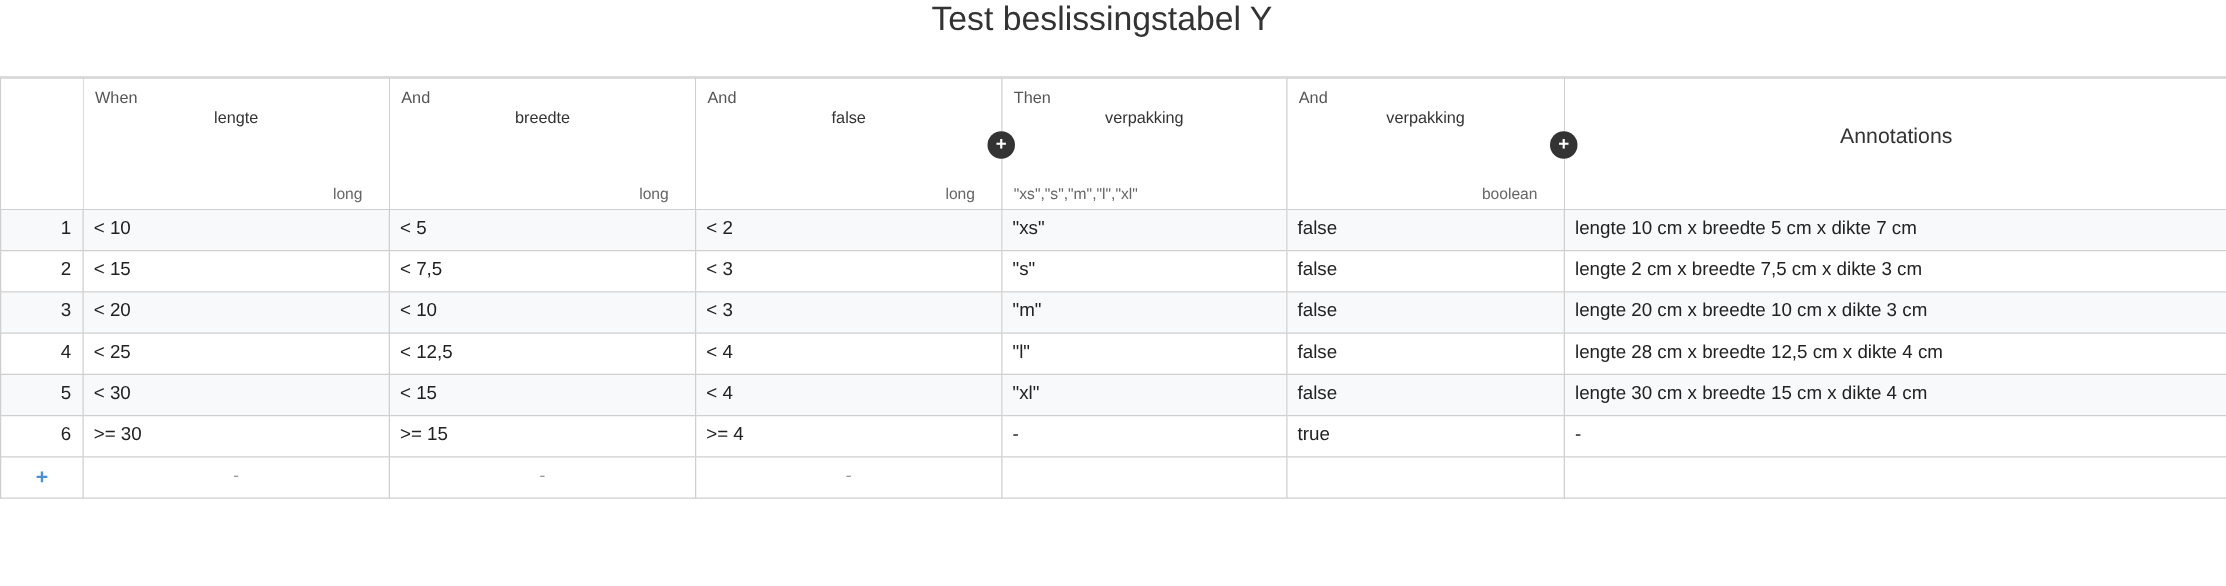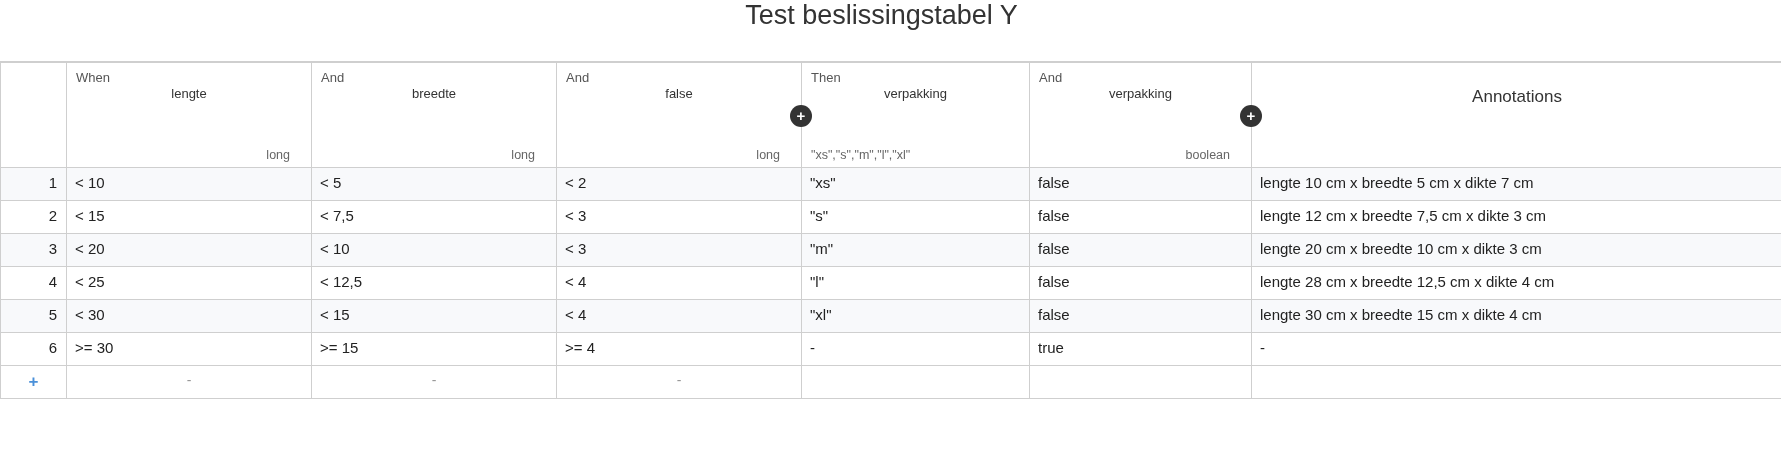--- a/index.html
+++ b/index.html
@@ -113,21 +113,21 @@
     bottom: 5px;
     right: 21px;
     font-size: 12.5px;
     color: #666666;
   }
   .head-type.left-type {
     right: auto;
     left: 9px;
   }
   .head-name.center-ann {
-    margin-top: 16px;
+    margin-top: 28px;
     font-size: 17px;
   }
 
   
   .add-col-btn {
     position: absolute;
     top: 42px;
     right: -11px;
     width: 22px;
     height: 22px;
@@ -258,21 +258,21 @@
         <td class="cell">false</td>
         <td class="cell">lengte 10 cm x breedte 5 cm x dikte 7 cm</td>
       </tr>
       <tr class="row-even">
         <td class="cell cell-num">2</td>
         <td class="cell">&lt; 15</td>
         <td class="cell">&lt; 7,5</td>
         <td class="cell">&lt; 3</td>
         <td class="cell">"s"</td>
         <td class="cell">false</td>
-        <td class="cell">lengte 12 cm x breedte 7,5 cm x dikte 3 cm</td>
+        <td class="cell">lengte 2 cm x breedte 7,5 cm x dikte 3 cm</td>
       </tr>
       <tr class="row-odd">
         <td class="cell cell-num">3</td>
         <td class="cell">&lt; 20</td>
         <td class="cell">&lt; 10</td>
         <td class="cell">&lt; 3</td>
         <td class="cell">"m"</td>
         <td class="cell">false</td>
         <td class="cell">lengte 20 cm x breedte 10 cm x dikte 3 cm</td>
       </tr>

